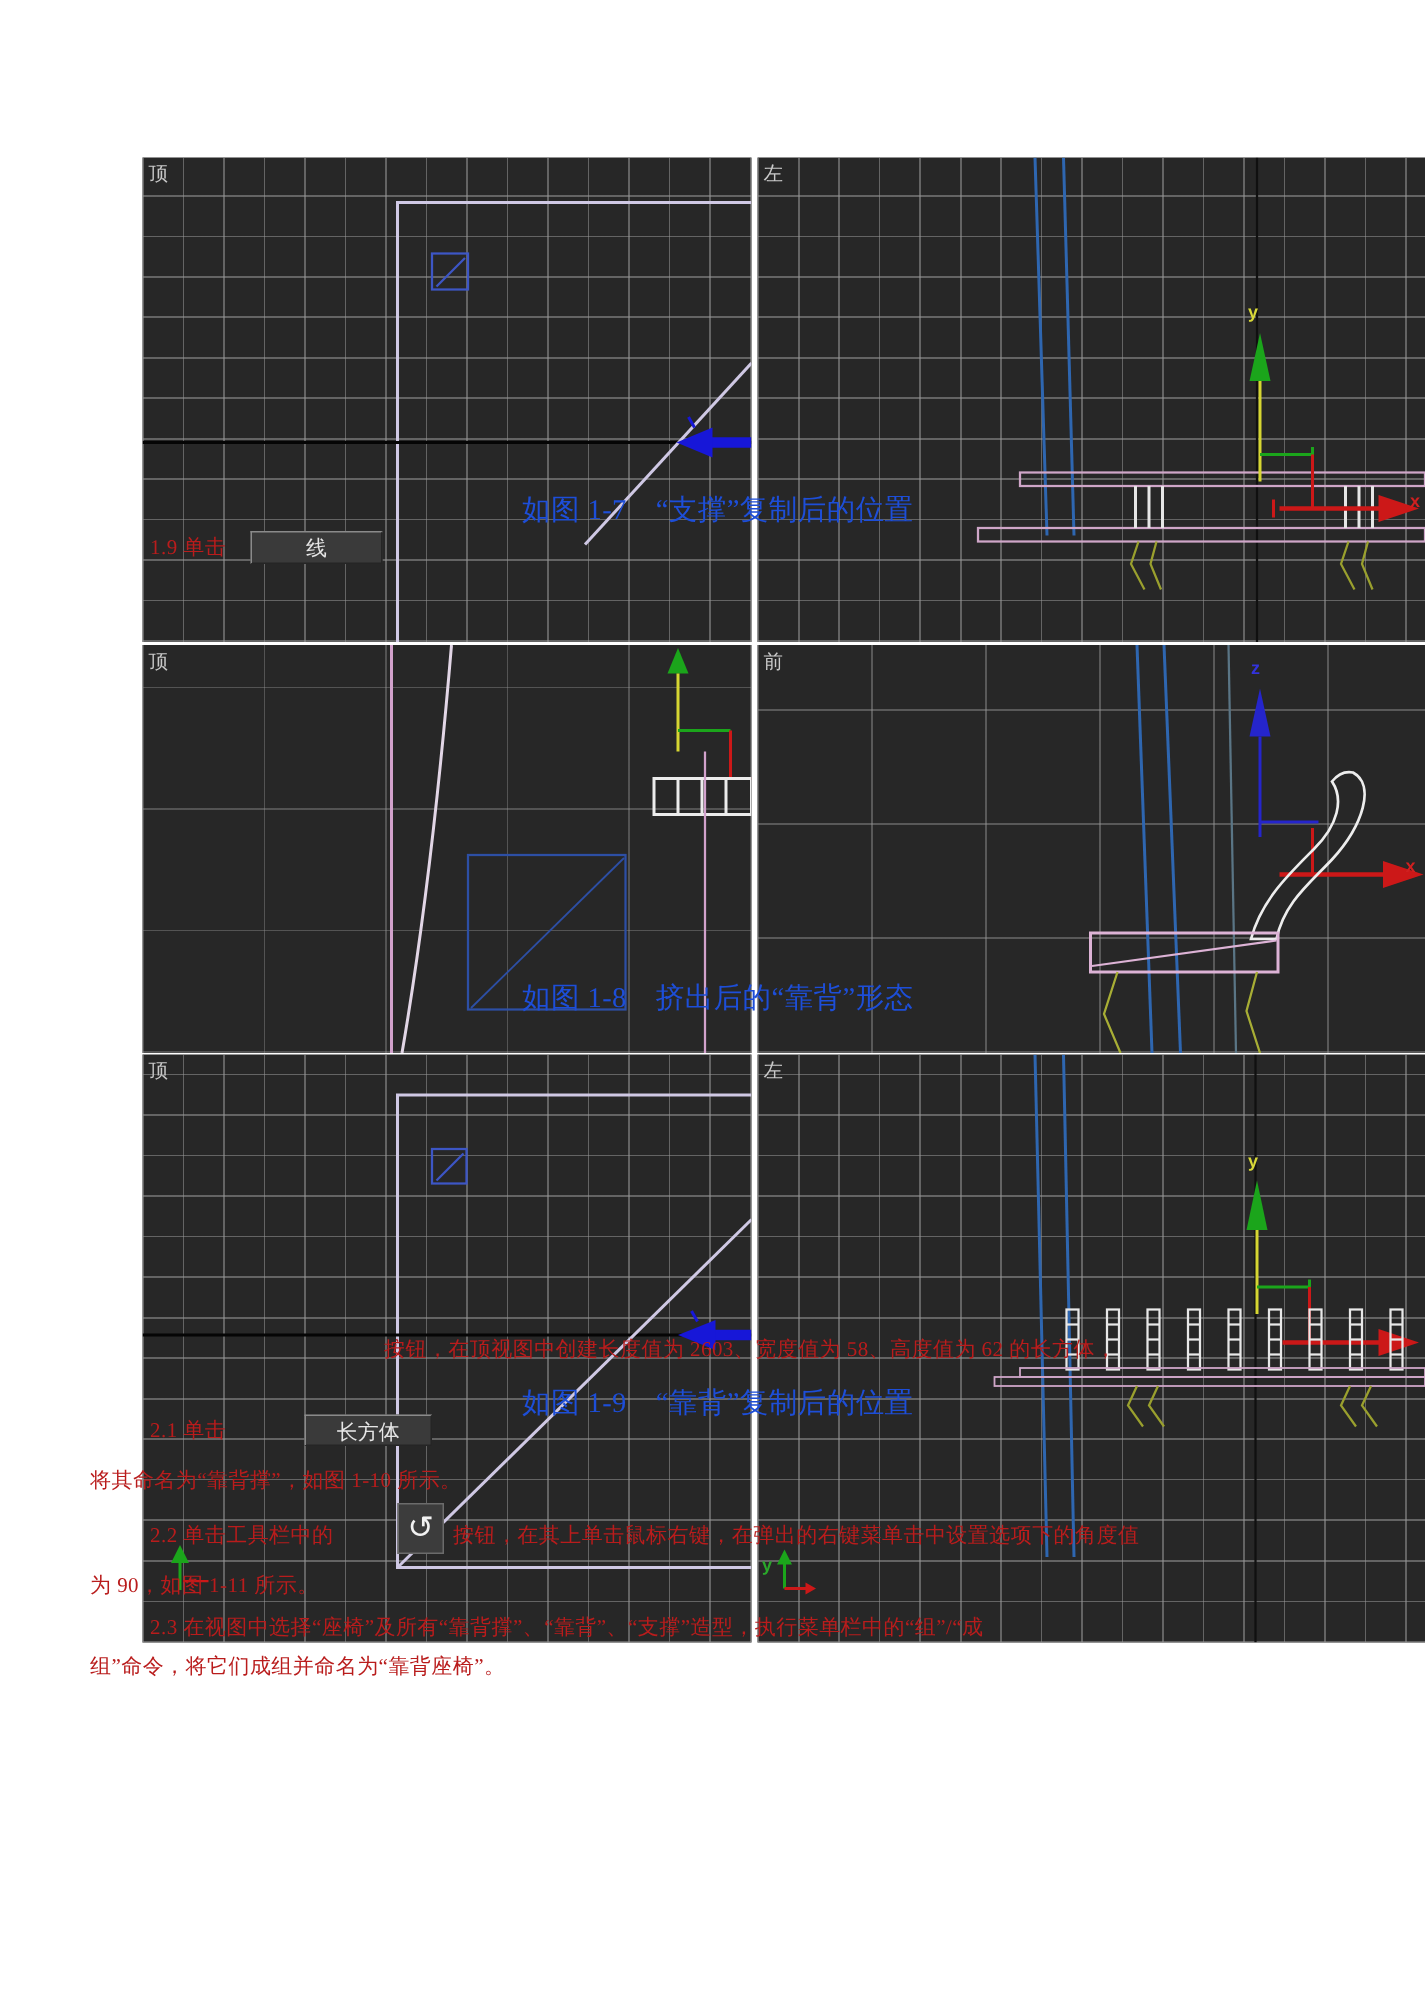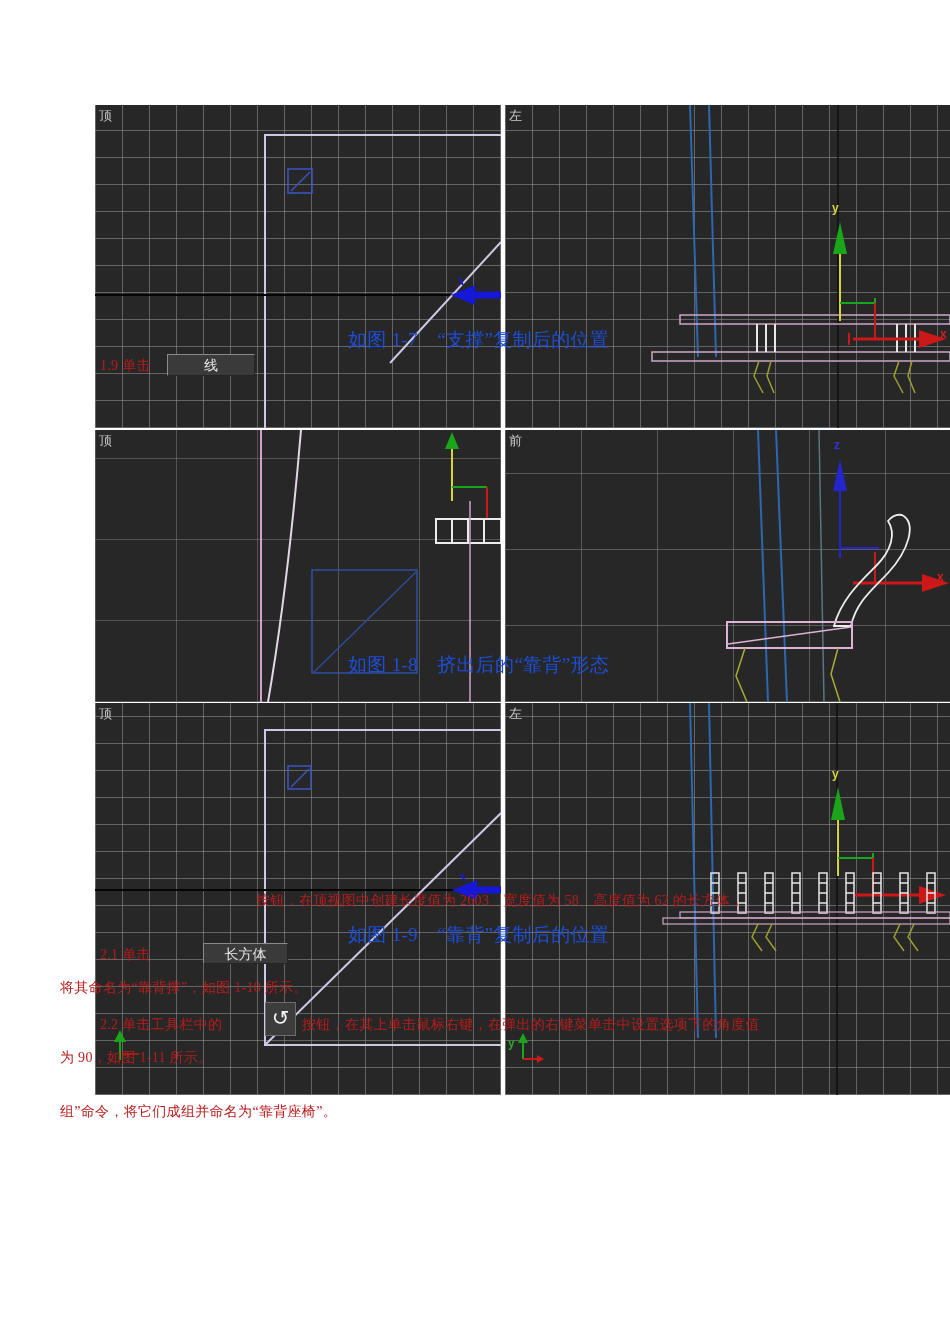--- a/index.html
+++ b/index.html
@@ -213,15 +213,16 @@
   <div class="txt" style="left:100px; top:944px;">2.1 单击</div>
   <div class="ui-btn" style="left:163px; top:943px; width:85px; height:21px;margin-left:40px;">长方体</div>
   <div class="txt" style="left:256px; top:890px;">按钮，在顶视图中创建长度值为 2603、宽度值为 58、高度值为 62 的长方体，</div>
   <div class="txt" style="left:60px; top:977px;">将其命名为“靠背撑”，如图 1-10 所示。</div>
 
   <div class="txt" style="left:100px; top:1014px;">2.2 单击工具栏中的</div>
   <div class="tool-icon" style="left:265px; top:1002px;">↺</div>
   <div class="txt" style="left:302px; top:1014px;">按钮，在其上单击鼠标右键，在弹出的右键菜单击中设置选项下的角度值</div>
   <div class="txt" style="left:60px; top:1047px;">为 90，如图 1-11 所示。</div>
 
+  <div class="txt" style="left:100px; top:1075px;">2.3 在视图中选择“座椅”及所有“靠背撑”、“靠背”、“支撑”造型，执行菜单栏中的“组”/“成</div>
   <div class="txt" style="left:60px; top:1101px;">组”命令，将它们成组并命名为“靠背座椅”。</div>
 
 </div>
 
 </body></html>

